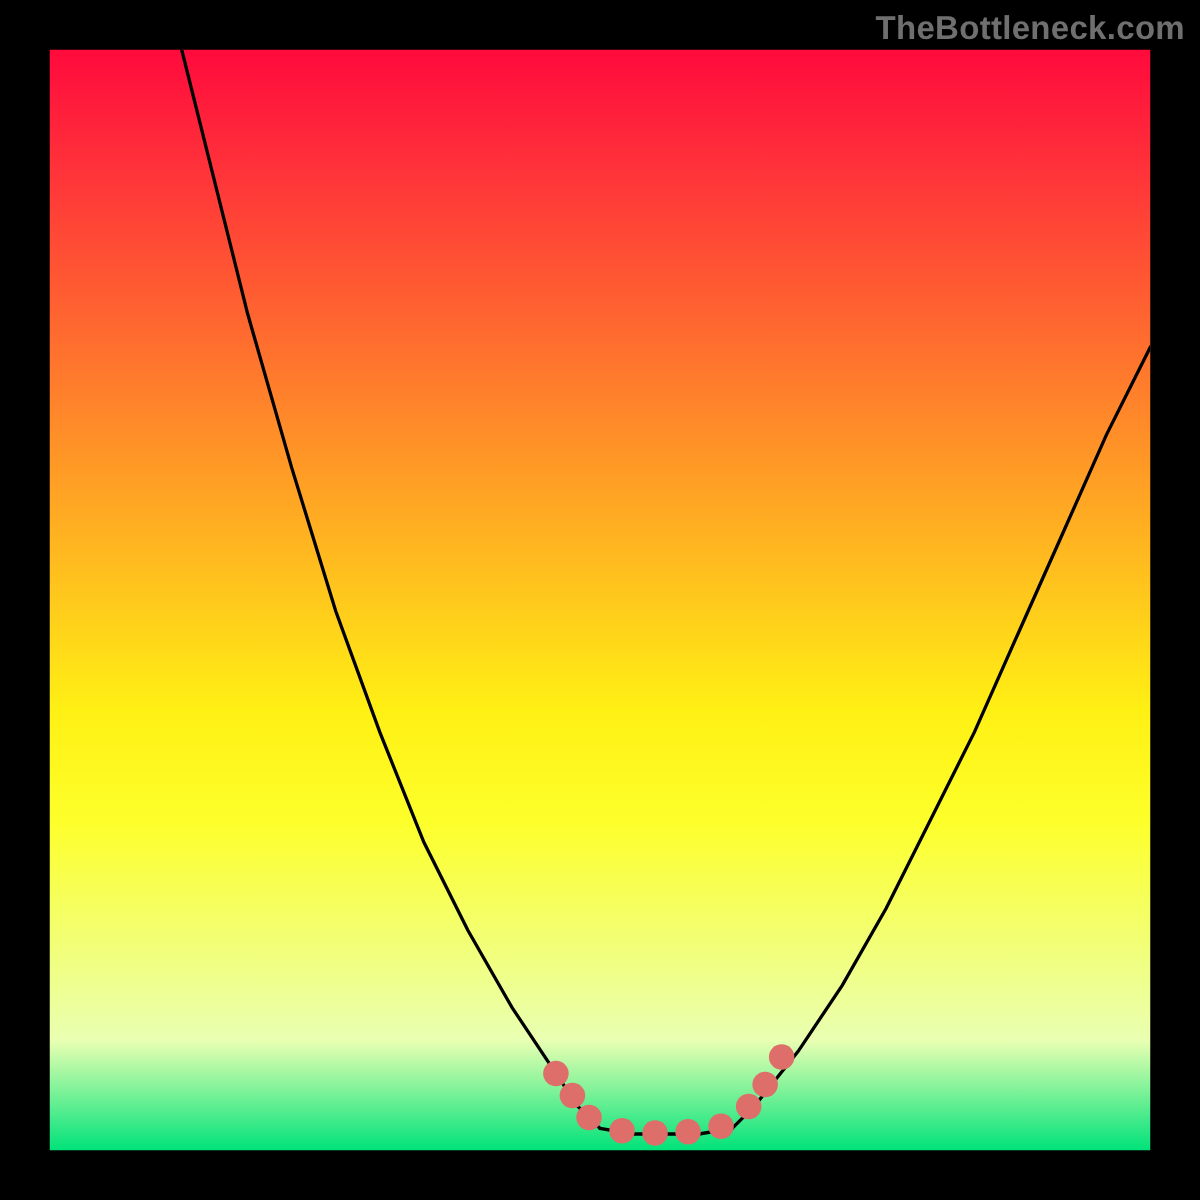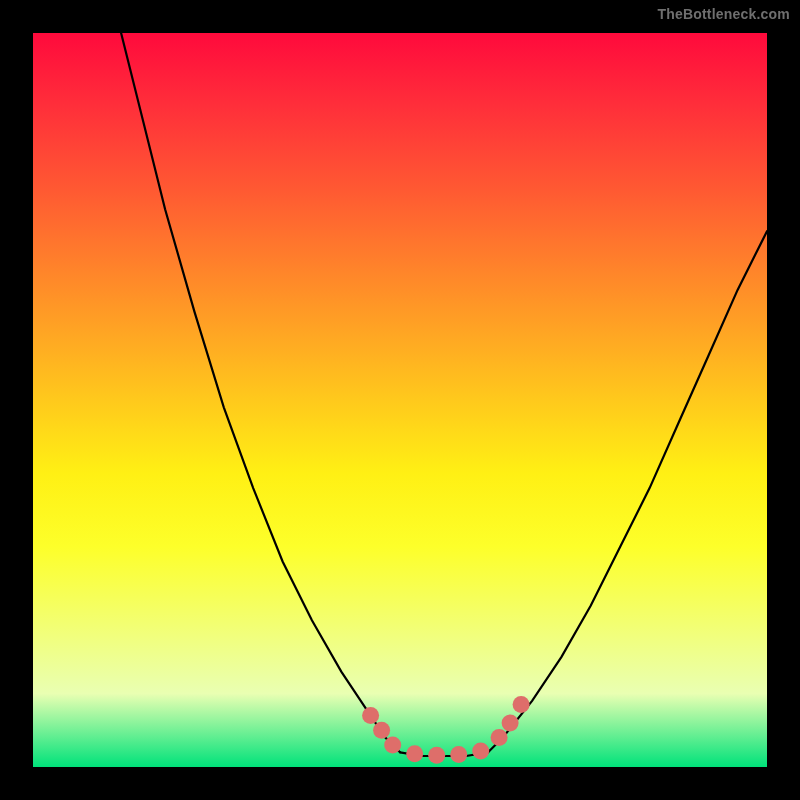--- a/index.html
+++ b/index.html
@@ -40,21 +40,21 @@
       #f3ff6e 80%,
       #e9ffb2 90%,
       #00e27a 100%
     );
   }
   .watermark {
     position: absolute;
     top: 6px;
     right: 10px;
     color: #6f6f6f;
-    font-size: 14px;
+    font-size: 22px;
     font-weight: 600;
     letter-spacing: 0.2px;
     user-select: none;
   }
   svg {
     position: absolute;
     inset: 0;
   }
   .curve {
     fill: none;

